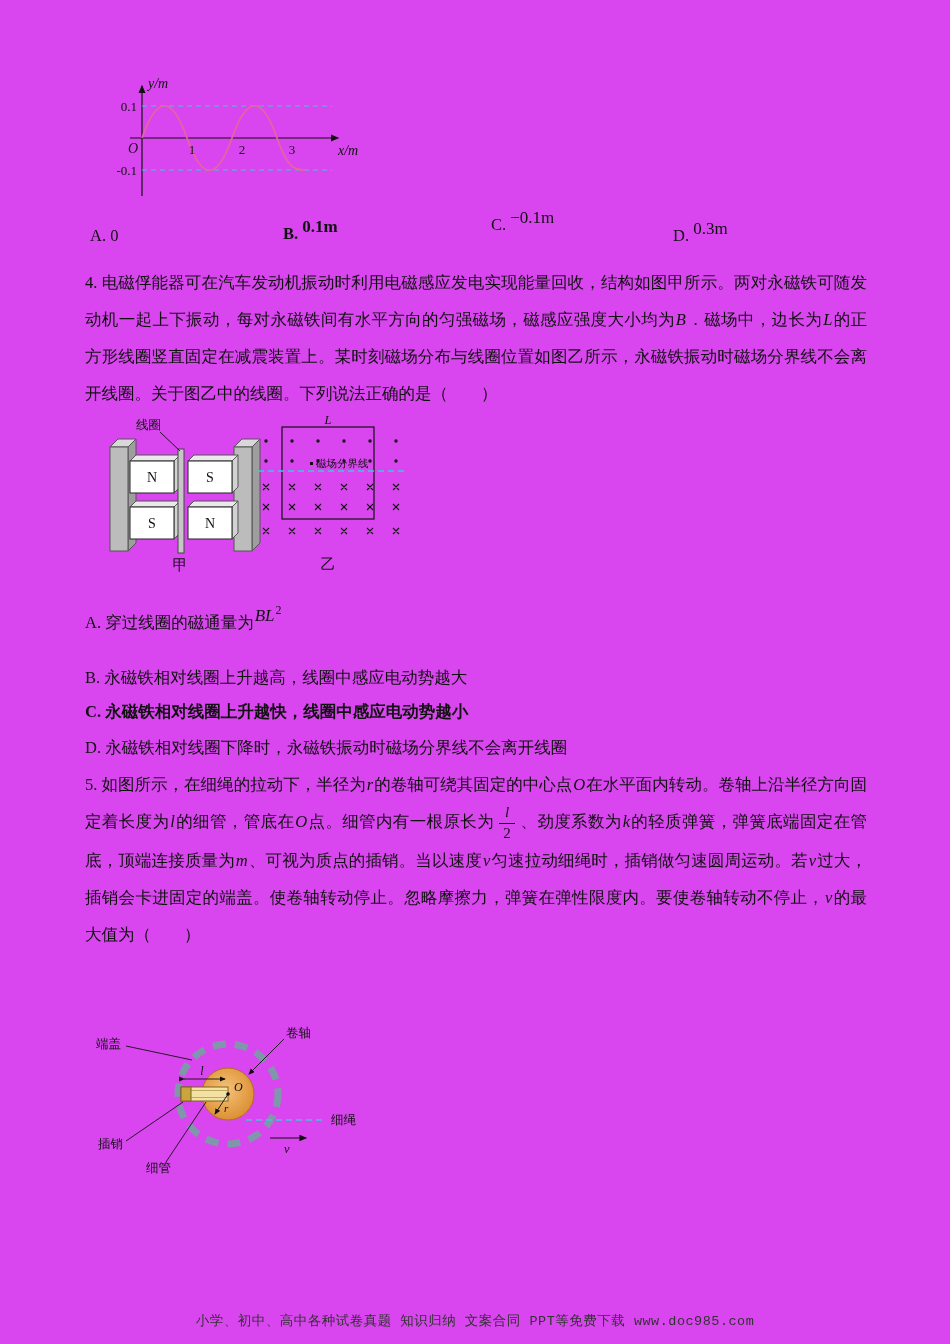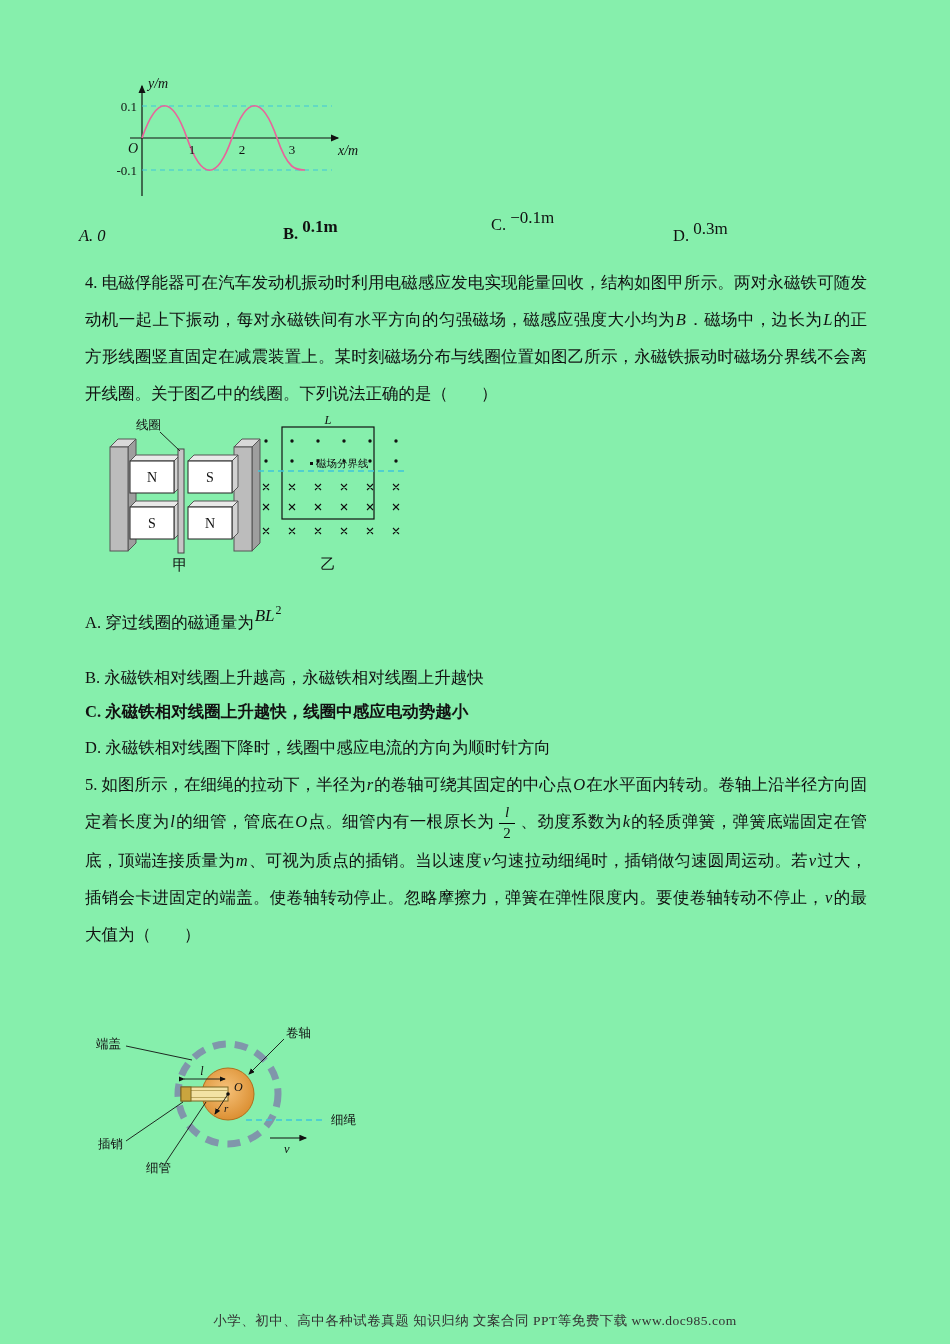--- a/index.html
+++ b/index.html
@@ -1,30 +1,30 @@
 <!DOCTYPE html>
 <html><head>
 <meta charset="utf-8">
 <style>
   html,body{margin:0;padding:0;background:#9a9a9a;}
-  .page{width:950px;height:1344px;margin:0 auto;background:#86efac;position:relative;
+  .page{width:950px;height:1344px;margin:0 auto;background:#d946ef;position:relative;
         font-family:"Liberation Serif","DejaVu Serif",serif;color:#111;overflow:hidden;}
   .para{position:absolute;text-align:justify;font-size:16.5px;line-height:37px;}
   .opt-line{position:absolute;font-size:16.5px;line-height:26px;white-space:nowrap;margin-top:8px;}
   .opt-abs{position:absolute;font-size:16.5px;white-space:nowrap;}
   .fml{font-family:"Liberation Serif","DejaVu Serif",serif;position:relative;top:-7px;font-size:17px;}
   .fml sup{font-size:12px;line-height:0;}
   .var{font-style:italic;font-family:"Liberation Serif","DejaVu Serif",serif;padding:0 1px;}
   .frac{display:inline-flex;flex-direction:column;align-items:center;vertical-align:middle;
         margin:0 5px;line-height:1.15;font-size:15px;font-family:"Liberation Serif","DejaVu Serif",serif;}
   .fnum{font-style:italic;border-bottom:1.2px solid #000;padding:0 6px 1px 6px;}
   .fden{font-style:normal;padding-top:1px;}
   svg text{font-family:"Liberation Serif","DejaVu Serif",serif;fill:#111;}
   .footer{position:absolute;left:0;right:0;bottom:14px;text-align:center;font-size:13.5px;color:#333;
-          letter-spacing:.5px;}
+          letter-spacing:.5px;font-family:Liberation Mono, monospace;}
 </style>
 </head>
 <body>
 
 <div class="page">
 
   <svg style="position:absolute;left:92px;top:70px;" width="280" height="140" viewBox="0 0 280 140">
     <defs>
       <marker id="ah" markerWidth="8" markerHeight="8" refX="6" refY="3" orient="auto">
         <path d="M0,0 L7,3 L0,6 Z" fill="#111"></path>
@@ -42,21 +42,21 @@
     <text x="56" y="18" font-size="14" font-style="italic">y/m</text>
     <text x="246" y="85" font-size="14" font-style="italic">x/m</text>
     <text x="36" y="83" font-size="14" font-style="italic">O</text>
     <text x="45" y="41" font-size="13" text-anchor="end">0.1</text>
     <text x="45" y="105" font-size="13" text-anchor="end">-0.1</text>
     <text x="100" y="84" font-size="13" text-anchor="middle">1</text>
     <text x="150" y="84" font-size="13" text-anchor="middle">2</text>
     <text x="200" y="84" font-size="13" text-anchor="middle">3</text>
   </svg>
 
-  <span class="opt-abs" style="left:79px;top:226px;font-style:italic;">A. 0</span>
+  <span class="opt-abs" style="left:90px;top:226px;">A. 0</span>
   <span class="opt-abs" style="left:283px;top:224px;font-weight:bold;">B. <span class="fml">0.1m</span></span>
   <span class="opt-abs" style="left:475px;top:215px;margin-left:16px;">C. <span class="fml">−0.1m</span></span>
   <span class="opt-abs" style="left:673px;top:226px;">D. <span class="fml">0.3m</span></span>
 
   <div class="para" style="left:85px;top:264px;width:782px;">4. 电磁俘能器可在汽车发动机振动时利用电磁感应发电实现能量回收，结构如图甲所示。两对永磁铁可随发动机一起上下振动，每对永磁铁间有水平方向的匀强磁场，磁感应强度大小均为<span class="var">B</span>．磁场中，边长为<span class="var">L</span>的正方形线圈竖直固定在减震装置上。某时刻磁场分布与线圈位置如图乙所示，永磁铁振动时磁场分界线不会离开线圈。关于图乙中的线圈。下列说法正确的是（　　）</div>
 
   <svg style="position:absolute;left:100px;top:415px;" width="175" height="158" viewBox="0 0 175 158">
     <g>
       <polygon points="10,32 28,32 36,24 18,24" fill="#d8d8d8" stroke="#555" stroke-width="1"></polygon>
       <polygon points="28,136 28,32 36,24 36,128" fill="#9e9e9e" stroke="#555" stroke-width="1"></polygon>
@@ -119,23 +119,23 @@
     <text x="64" y="54" font-size="10.5">磁场分界线</text>
     <g stroke="#111" stroke-width="1.1">
       <path d="M11,71 l6,6 M17,71 l-6,6  M37,71 l6,6 M43,71 l-6,6  M63,71 l6,6 M69,71 l-6,6  M89,71 l6,6 M95,71 l-6,6  M115,71 l6,6 M121,71 l-6,6  M141,71 l6,6 M147,71 l-6,6"></path>
       <path d="M11,91 l6,6 M17,91 l-6,6  M37,91 l6,6 M43,91 l-6,6  M63,91 l6,6 M69,91 l-6,6  M89,91 l6,6 M95,91 l-6,6  M115,91 l6,6 M121,91 l-6,6  M141,91 l6,6 M147,91 l-6,6"></path>
       <path d="M11,115 l6,6 M17,115 l-6,6  M37,115 l6,6 M43,115 l-6,6  M63,115 l6,6 M69,115 l-6,6  M89,115 l6,6 M95,115 l-6,6  M115,115 l6,6 M121,115 l-6,6  M141,115 l6,6 M147,115 l-6,6"></path>
     </g>
     <text x="76" y="156" font-size="15" text-anchor="middle">乙</text>
   </svg>
 
   <div class="opt-line" style="left:85px;top:602px;">A. 穿过线圈的磁通量为<span class="fml"><span class="var">BL</span><sup>2</sup></span></div>
-  <div class="opt-line" style="left:85px;top:657px;">B. 永磁铁相对线圈上升越高，永磁铁相对线圈上升越快</div>
+  <div class="opt-line" style="left:85px;top:657px;">B. 永磁铁相对线圈上升越高，线圈中感应电动势越大</div>
   <div class="opt-line" style="left:85px;top:691px;font-weight:bold;">C. 永磁铁相对线圈上升越快，线圈中感应电动势越小</div>
-  <div class="opt-line" style="left:85px;top:727px;">D. 永磁铁相对线圈下降时，线圈中感应电流的方向为顺时针方向</div>
+  <div class="opt-line" style="left:85px;top:727px;">D. 永磁铁相对线圈下降时，永磁铁振动时磁场分界线不会离开线圈</div>
 
   <div class="para" style="left:85px;top:766px;width:782px;">5. 如图所示，在细绳的拉动下，半径为<span class="var">r</span>的卷轴可绕其固定的中心点<span class="var">O</span>在水平面内转动。卷轴上沿半径方向固定着长度为<span class="var">l</span>的细管，管底在<span class="var">O</span>点。细管内有一根原长为<span class="frac">
         <span class="fnum">l</span>
         <span class="fden">2</span>
       </span>、劲度系数为<span class="var">k</span>的轻质弹簧，弹簧底端固定在管底，顶端连接质量为<span class="var">m</span>、可视为质点的插销。当以速度<span class="var">v</span>匀速拉动细绳时，插销做匀速圆周运动。若<span class="var">v</span>过大，插销会卡进固定的端盖。使卷轴转动停止。忽略摩擦力，弹簧在弹性限度内。要使卷轴转动不停止，<span class="var">v</span>的最大值为（　　）</div>
 
   <svg style="position:absolute;left:88px;top:1022px;" width="300" height="155" viewBox="0 0 300 155">
     <defs>
       <radialGradient id="spoolGrad" cx="45%" cy="42%" r="65%">
         <stop offset="0%" stop-color="#f6c27a"></stop>

